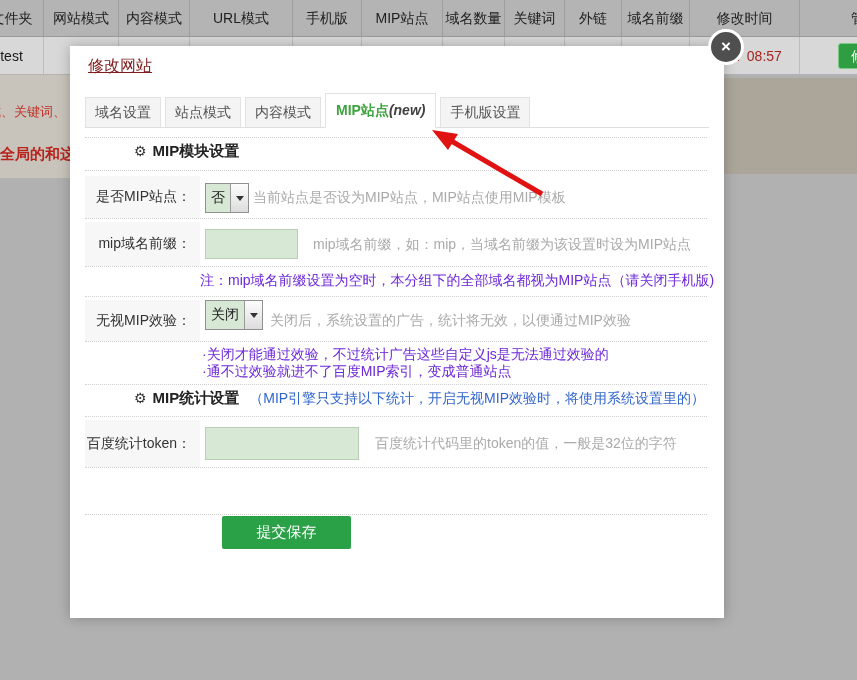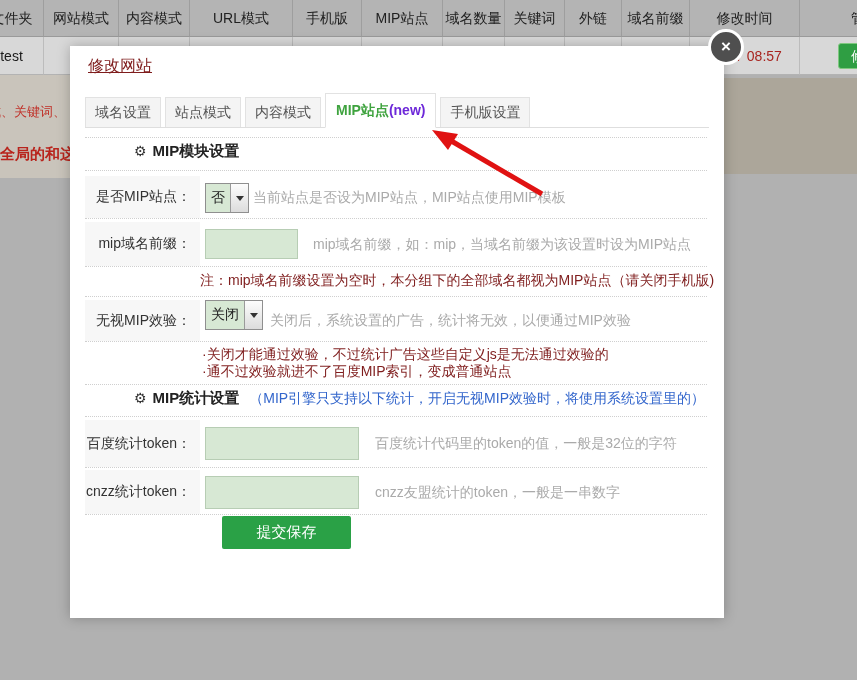--- a/index.html
+++ b/index.html
@@ -29,37 +29,37 @@
   .close{position:absolute;left:638px;top:-17px;width:30px;height:30px;border-radius:50%;background:#4f4f4f;
          border:3px solid #fff;color:#fff;font-size:17px;font-weight:bold;text-align:center;line-height:29px;
          cursor:pointer;z-index:30;}
   .tabbar{position:absolute;left:15px;top:51px;width:624px;height:30px;border-bottom:1px solid #dedede;
           display:flex;align-items:flex-end;}
   .tab{background:#f4f4f4;border:1px solid #e2e2e2;border-bottom:none;padding:0 9px;height:29px;line-height:29px;
        font-size:14px;color:#555;margin-right:4px;cursor:pointer;white-space:nowrap;}
   .tab.active{background:#fff;height:33px;line-height:33px;font-weight:bold;margin-bottom:-1px;
               border:1px solid #e2e2e2;border-bottom:1px solid #fff;padding:0 10px;}
   .tab.active .t-green{color:#3fa33f;}
-  .tab.active .t-orange{color:#6d28d9;}
+  .tab.active .t-orange{color:#404040;font-style:italic;}
   .dot{position:absolute;left:15px;width:622px;border-top:1px dotted #cfcfcf;}
   .sec-h{position:absolute;left:20px;font-size:15px;font-weight:bold;color:#222;white-space:nowrap;margin-left:44px;}
   .gear{font-size:14px;color:#333;margin-right:6px;font-weight:normal;}
   .sec-note{color:#3366cc;font-weight:normal;font-size:14px;margin-left:10px;}
   .frow{position:absolute;left:15px;width:624px;}
   .flabel{position:absolute;left:0;top:0;bottom:0;width:115px;background:#f7f7f7;color:#333;font-size:14px;
           text-align:right;padding-right:9px;box-sizing:border-box;display:flex;align-items:center;justify-content:flex-end;white-space:nowrap;}
   .hint{position:absolute;color:#aaa;font-size:14px;white-space:nowrap;}
   .sel{position:absolute;left:120px;height:28px;border:1px solid #8f8f8f;display:flex;cursor:pointer;background:#fff;}
   .sel-val{background:#d7e8d4;color:#222;font-size:14px;padding:0 5px;display:flex;align-items:center;}
   .sel-btn{width:17px;background:linear-gradient(#fdfdfd,#dcdcdc);border-left:1px solid #9a9a9a;
            display:flex;align-items:center;justify-content:center;}
   .tri{width:0;height:0;border-left:4px solid transparent;border-right:4px solid transparent;border-top:5px solid #333;}
   .ginput{position:absolute;left:120px;background:#d7e8d4;border:1px solid #b7cdb4;box-sizing:border-box;
           font-size:14px;padding:0 6px;color:#222;outline:none;}
-  .red-note{position:absolute;color:#7f1d1d;font-size:14px;white-space:nowrap;}
+  .red-note{position:absolute;color:#6d28d9;font-size:14px;white-space:nowrap;}
   .submit{position:absolute;left:152px;top:470px;width:129px;height:33px;background:#2aa146;border:none;
           border-radius:2px;color:#fff;font-size:15px;cursor:pointer;}
   .arrow-svg{position:absolute;left:420px;top:118px;z-index:40;pointer-events:none;}
 </style>
 </head>
 <body>
 
 <div class="stage">
 
   <div class="band-tan-left"></div>
@@ -166,25 +166,20 @@
 
     <div class="dot" style="top:370px"></div>
 
     <div class="frow" style="top:374px;height:47px">
       <div class="flabel">百度统计token：</div>
       <input class="ginput" style="top: 7px; width: 154px; height: 33px;" value="">
       <div class="hint" style="left:290px;top:15px">百度统计代码里的token的值，一般是32位的字符</div>
     </div>
     <div class="dot" style="top:421px"></div>
 
-    <div class="frow" style="top:424px;height:44px">
-      <div class="flabel">cnzz统计token：</div>
-      <input class="ginput" style="top: 6px; width: 154px; height: 33px;" value="">
-      <div class="hint" style="left:290px;top:14px">cnzz友盟统计的token，一般是一串数字</div>
-    </div>
     <div class="dot" style="top:468px"></div>
 
     <button class="submit">提交保存</button>
   </div>
 
   <svg class="arrow-svg" width="135" height="85" viewBox="0 0 135 85">
     <line x1="122" y1="76" x2="28" y2="21" stroke="#e01212" stroke-width="5"></line>
     <polygon points="12,12 38,16 28,32" fill="#e01212"></polygon>
   </svg>
 

